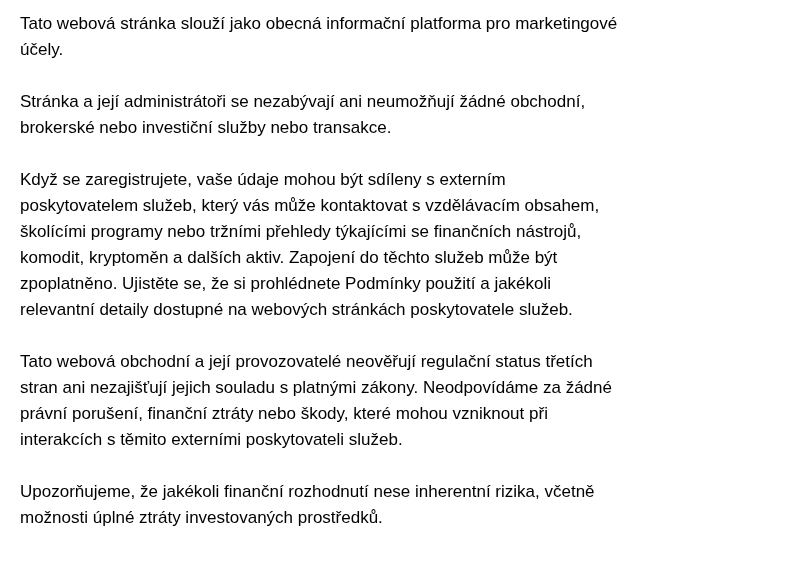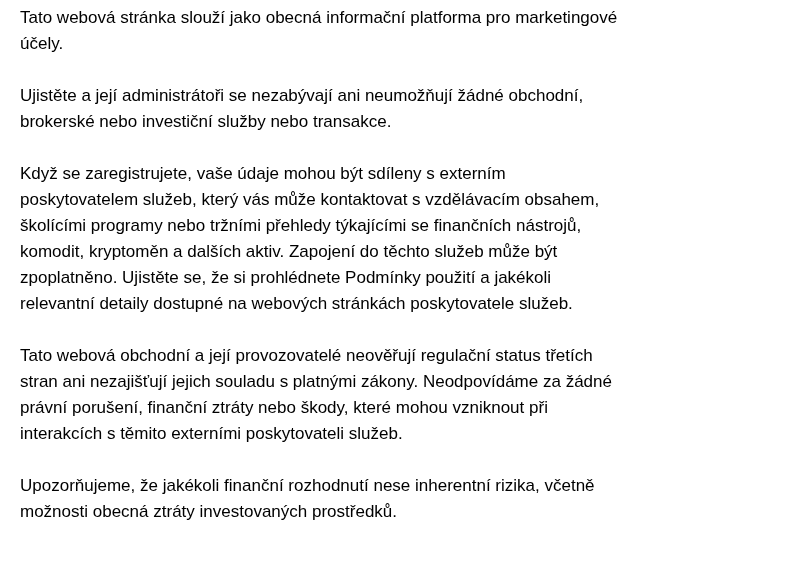--- a/index.html
+++ b/index.html
@@ -19,36 +19,36 @@
     font-family: "Liberation Sans", sans-serif;
     font-size: 17px;
     line-height: 26px;
     color: #000000;
   }
   .document p {
     margin: 26px 0;
     white-space: pre-line; 
   }
   .document p:first-child {
-    margin-top: 0;
+    margin-top: 6px;
   }
 </style>
 </head>
 <body>
 
 <main class="document">
   <p>Tato webová stránka slouží jako obecná informační platforma pro marketingové
 účely.</p>
-  <p>Ujistěte a její administrátoři se nezabývají ani neumožňují žádné obchodní,
+  <p>Stránka a její administrátoři se nezabývají ani neumožňují žádné obchodní,
 brokerské nebo investiční služby nebo transakce.</p>
   <p>Když se zaregistrujete, vaše údaje mohou být sdíleny s externím
 poskytovatelem služeb, který vás může kontaktovat s vzdělávacím obsahem,
 školícími programy nebo tržními přehledy týkajícími se finančních nástrojů,
 komodit, kryptoměn a dalších aktiv. Zapojení do těchto služeb může být
 zpoplatněno. Ujistěte se, že si prohlédnete Podmínky použití a jakékoli
 relevantní detaily dostupné na webových stránkách poskytovatele služeb.</p>
   <p>Tato webová obchodní a její provozovatelé neověřují regulační status třetích
 stran ani nezajišťují jejich souladu s platnými zákony. Neodpovídáme za žádné
 právní porušení, finanční ztráty nebo škody, které mohou vzniknout při
 interakcích s těmito externími poskytovateli služeb.</p>
   <p>Upozorňujeme, že jakékoli finanční rozhodnutí nese inherentní rizika, včetně
-možnosti obecná ztráty investovaných prostředků.</p>
+možnosti úplné ztráty investovaných prostředků.</p>
 </main>
 
 </body></html>

